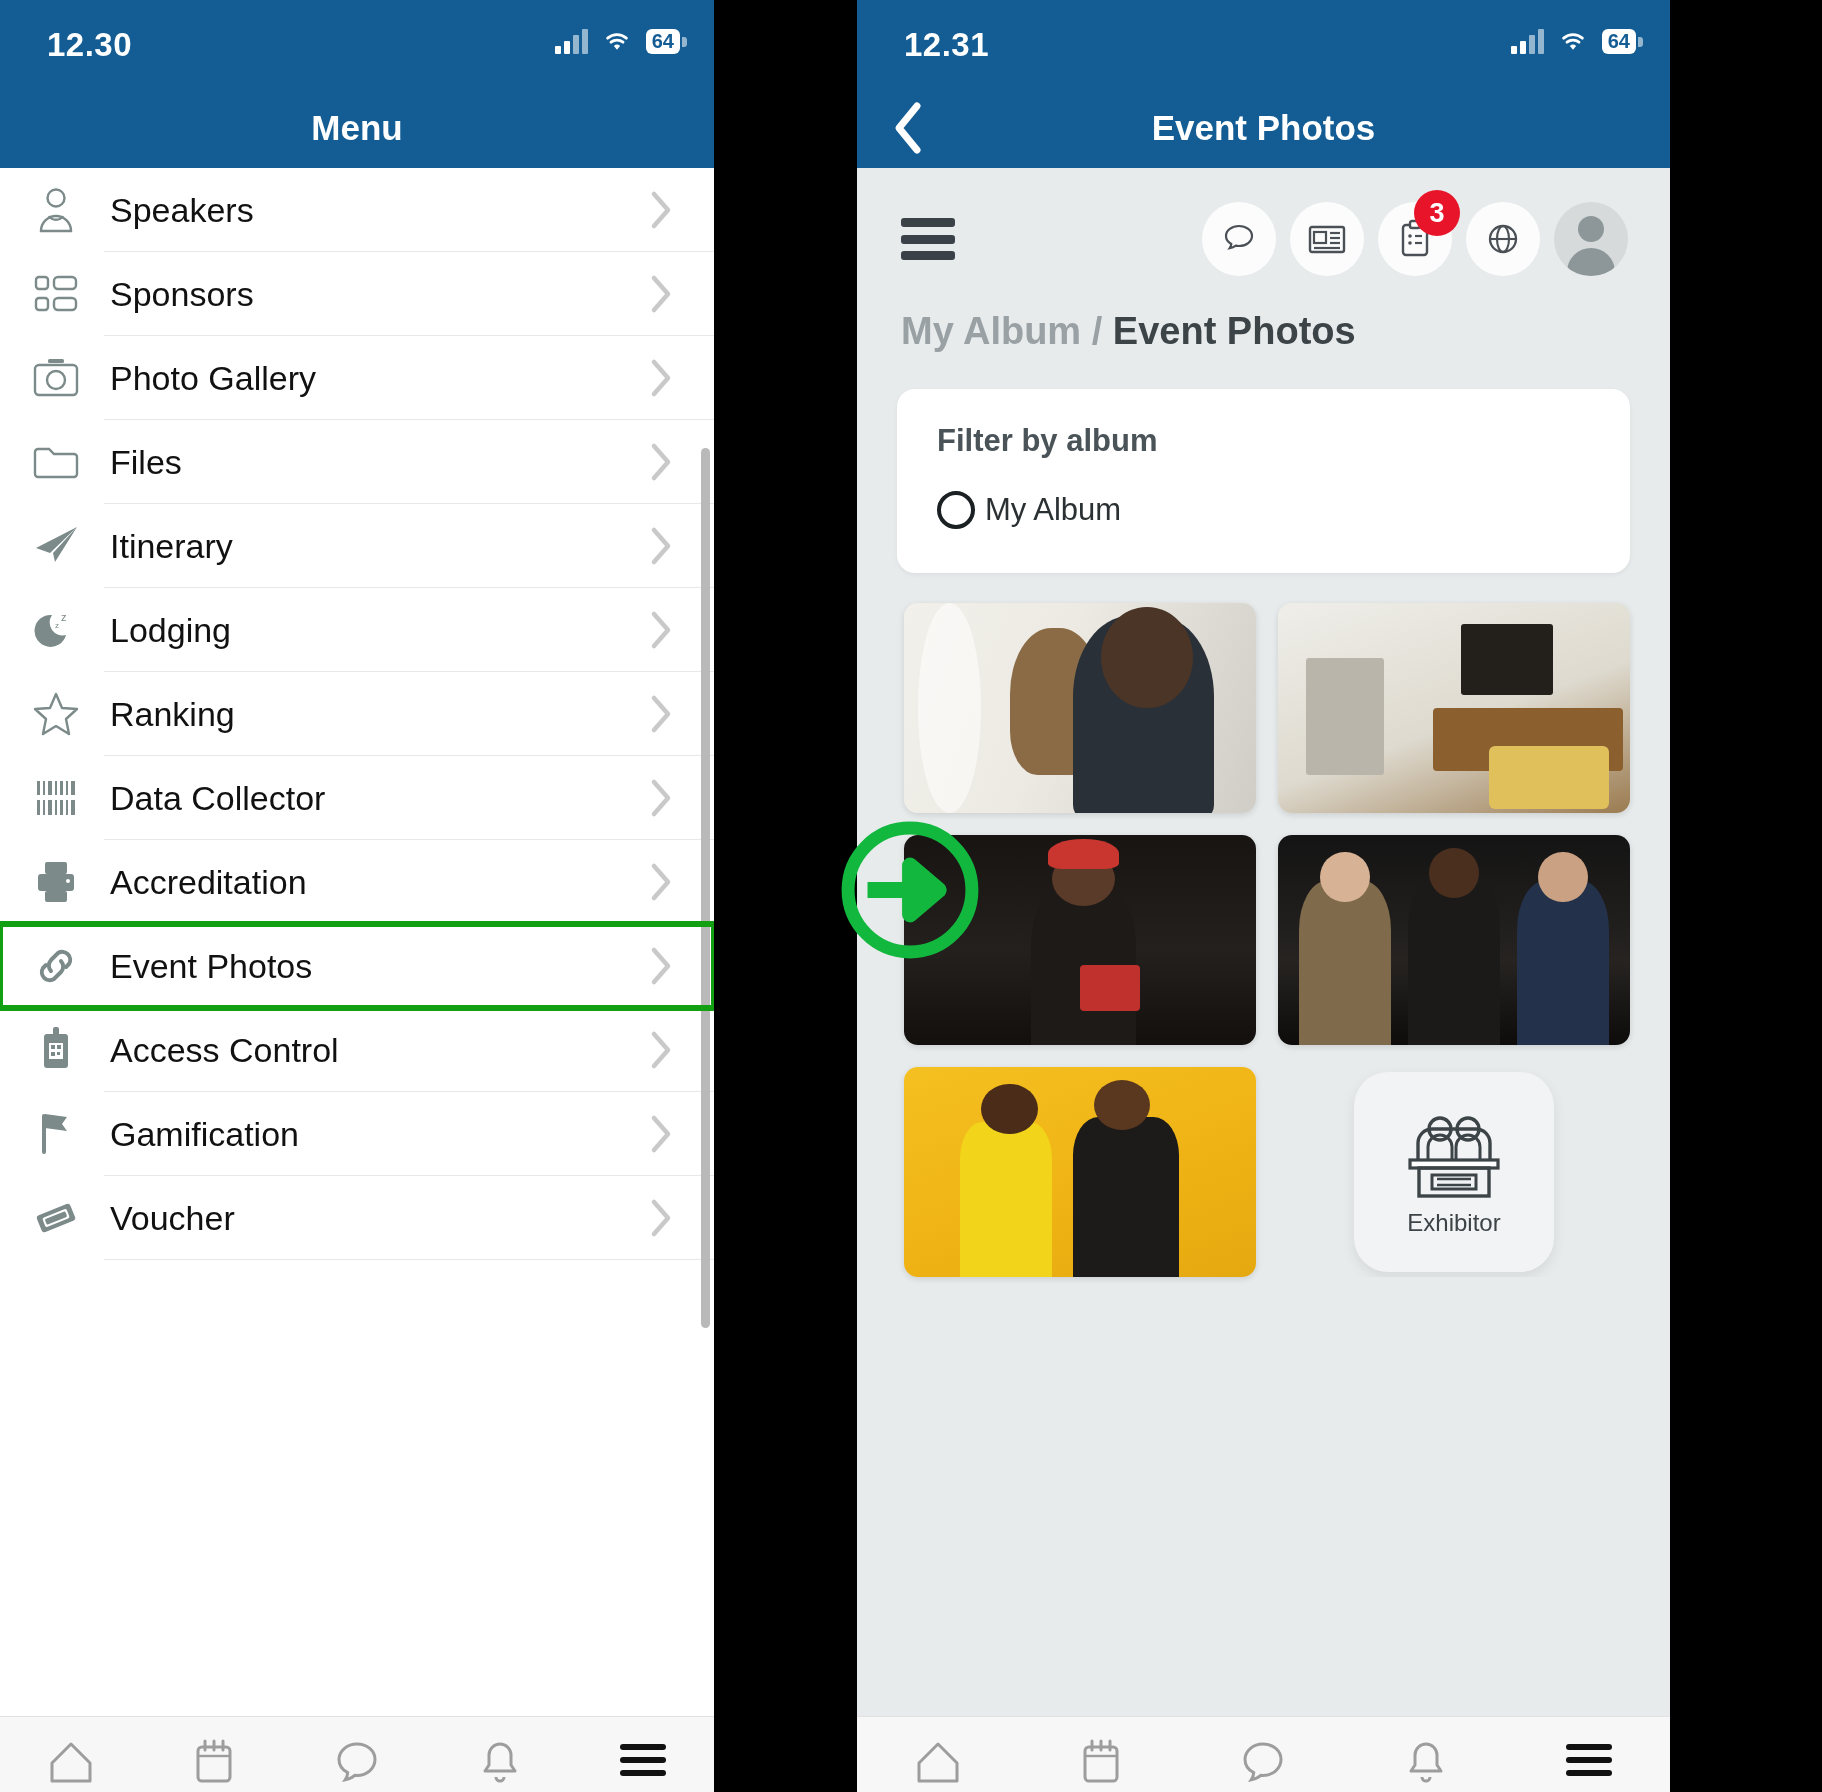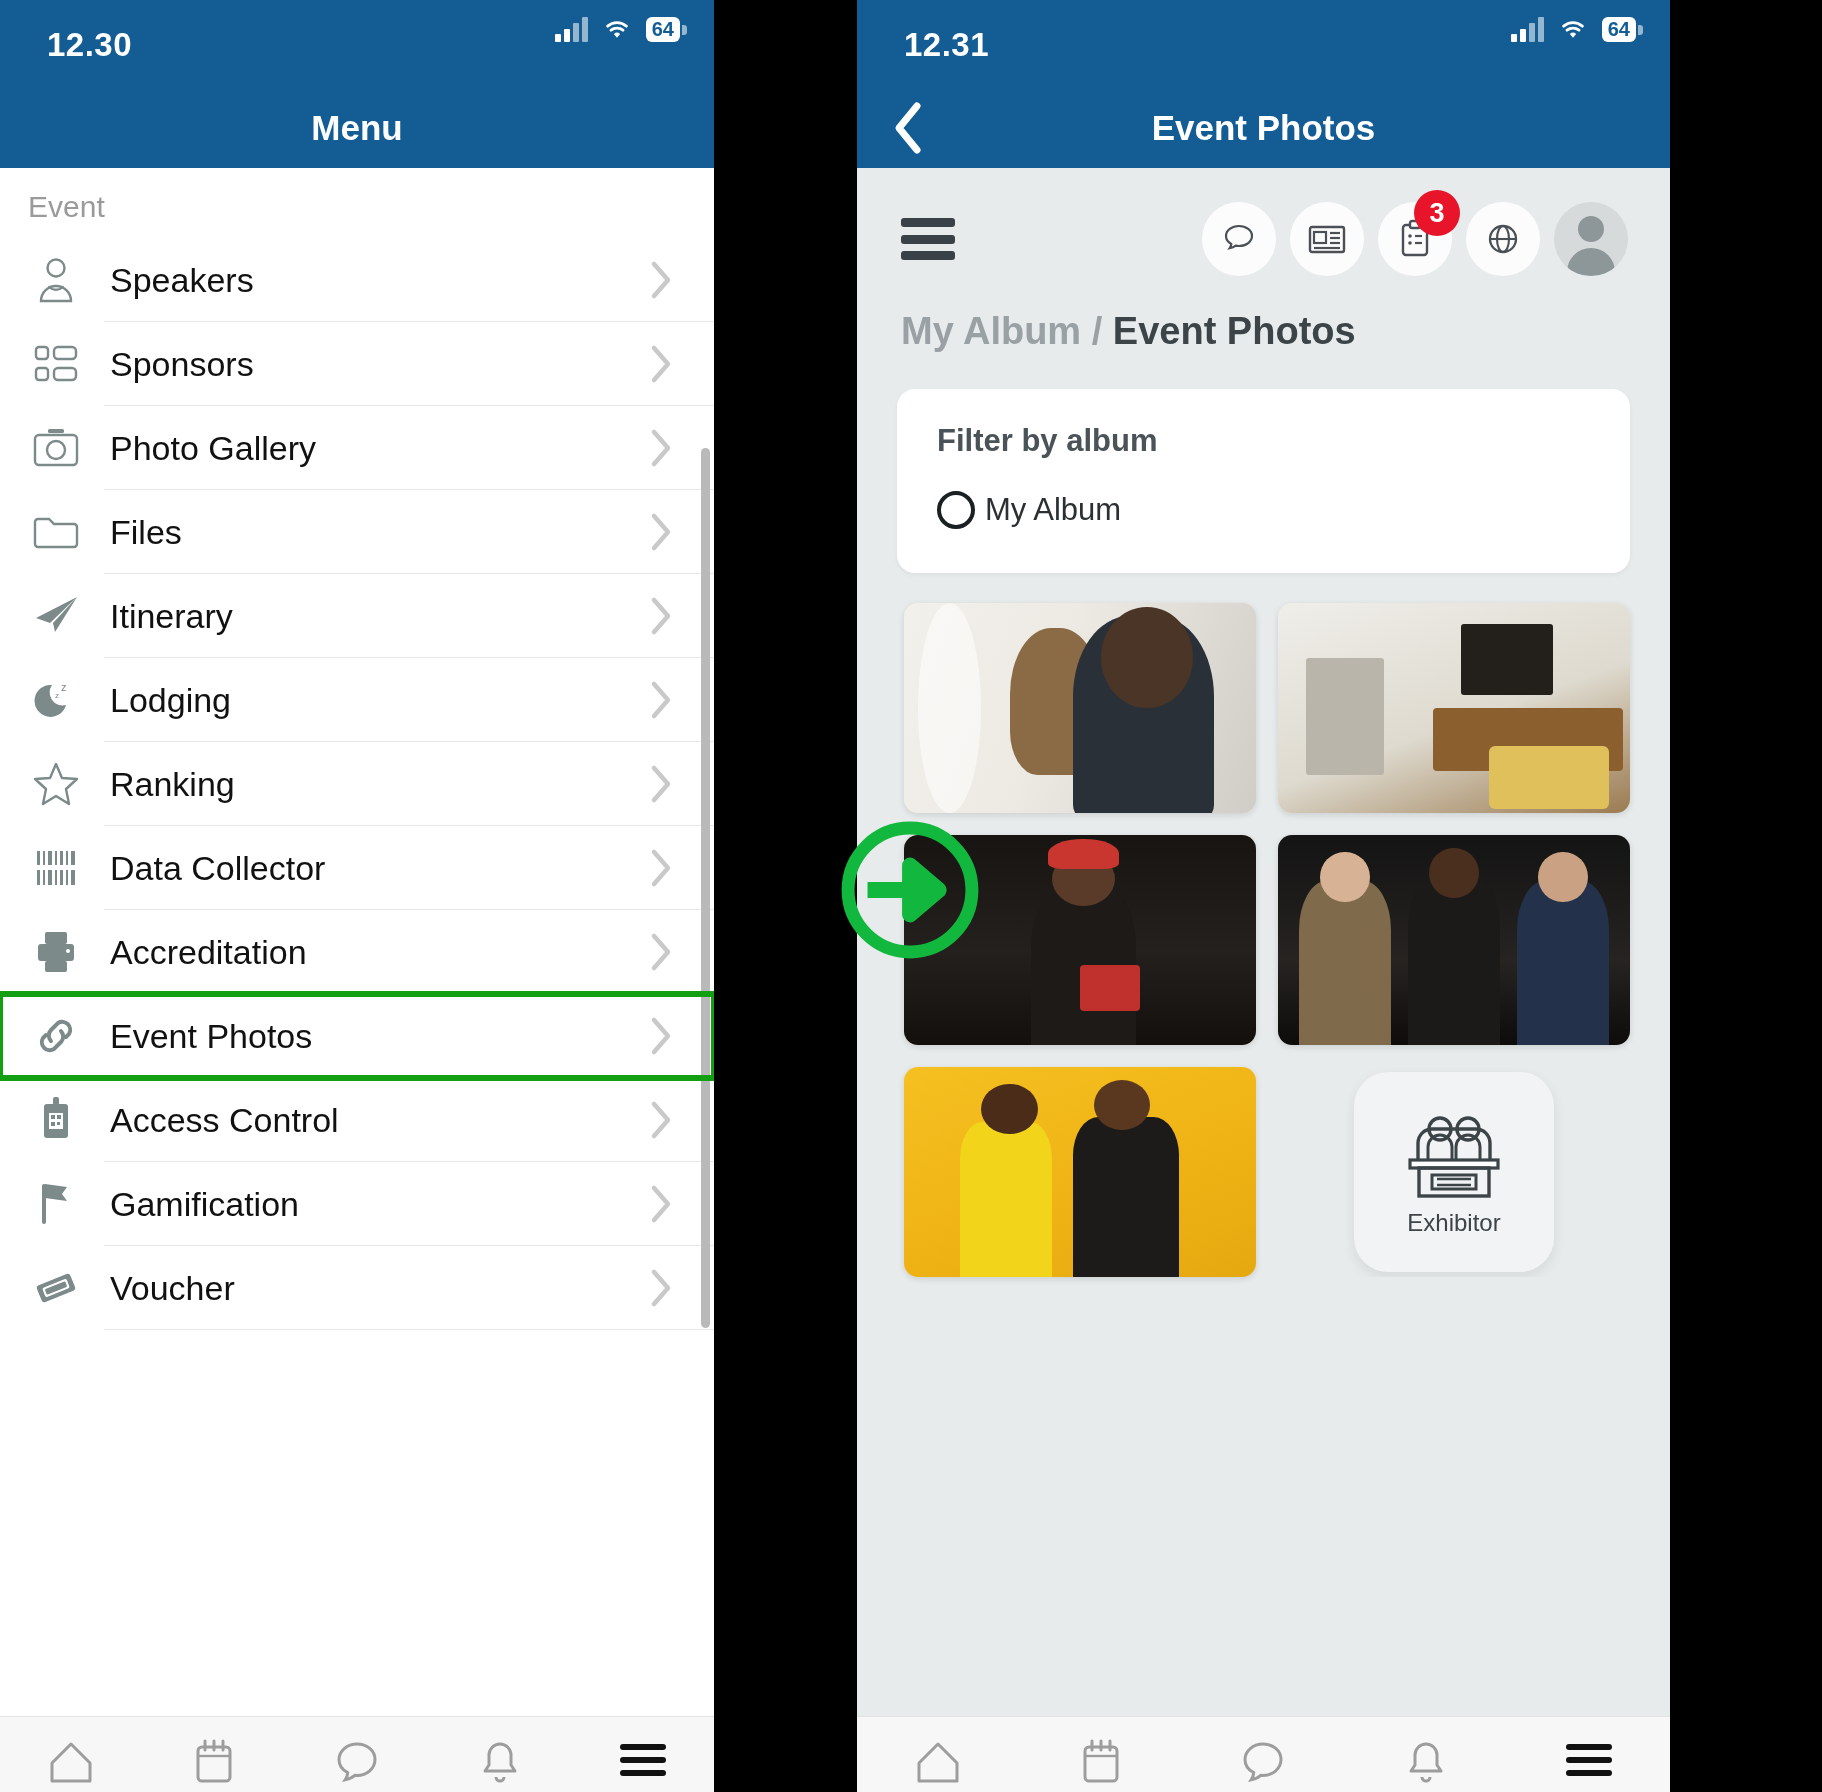--- a/index.html
+++ b/index.html
@@ -9,21 +9,21 @@
 
   
   .phone { position:absolute; top:0; height:1792px; background:#fff; overflow:hidden; }
   .phone-left  { left:0;   width:714px; }
   .phone-right { left:857px; width:813px; }
 
   
   .statusbar { height:88px; background:#135D94; position:relative; }
   .clock { position:absolute; left:47px; top:26px; color:#fff; font-size:33px;
            font-weight:600; letter-spacing:.5px; }
-  .status-right { position:absolute; right:34px; top:16px; display:flex;
+  .status-right { position:absolute; right:34px; top:28px; display:flex;
                   align-items:center; gap:14px; }
   .bars { display:flex; align-items:flex-end; gap:3px; height:26px; }
   .bars i { display:block; width:6px; background:#fff; border-radius:1px; }
   .bars i:nth-child(1){height:8px;}
   .bars i:nth-child(2){height:13px;}
   .bars i:nth-child(3){height:19px; opacity:.55;}
   .bars i:nth-child(4){height:25px; opacity:.55;}
   .wifi { width:30px; height:24px; }
   .batt { background:#fff; color:#135D94; font-size:20px; font-weight:700;
           border-radius:6px; padding:2px 6px 3px; line-height:1; position:relative;}
@@ -144,21 +144,20 @@
         </svg>
         <span class="batt">64</span>
       </div>
     </div>
 
     <div class="navbar">
       <span class="title">Menu</span>
     </div>
 
     <div class="menu-body">
-      <div class="section-label">Event</div>
       <div id="menu-list">
           <div class="menu-row">
             <span class="ico">
               <svg width="46" height="50" viewBox="0 0 46 50">
                 <circle cx="23" cy="13" r="8.5" stroke="#7c8a8a" stroke-width="2.4" fill="none"></circle>
                 <path d="M8 46a15 15 0 0 1 30 0z" stroke="#7c8a8a" stroke-width="2.4" fill="none"></path>
                 <path d="M16 31c3 5 11 5 14 0" stroke="#7c8a8a" stroke-width="2.4" fill="none"></path>
               </svg>
             </span>
             <span class="lbl">Speakers</span>

